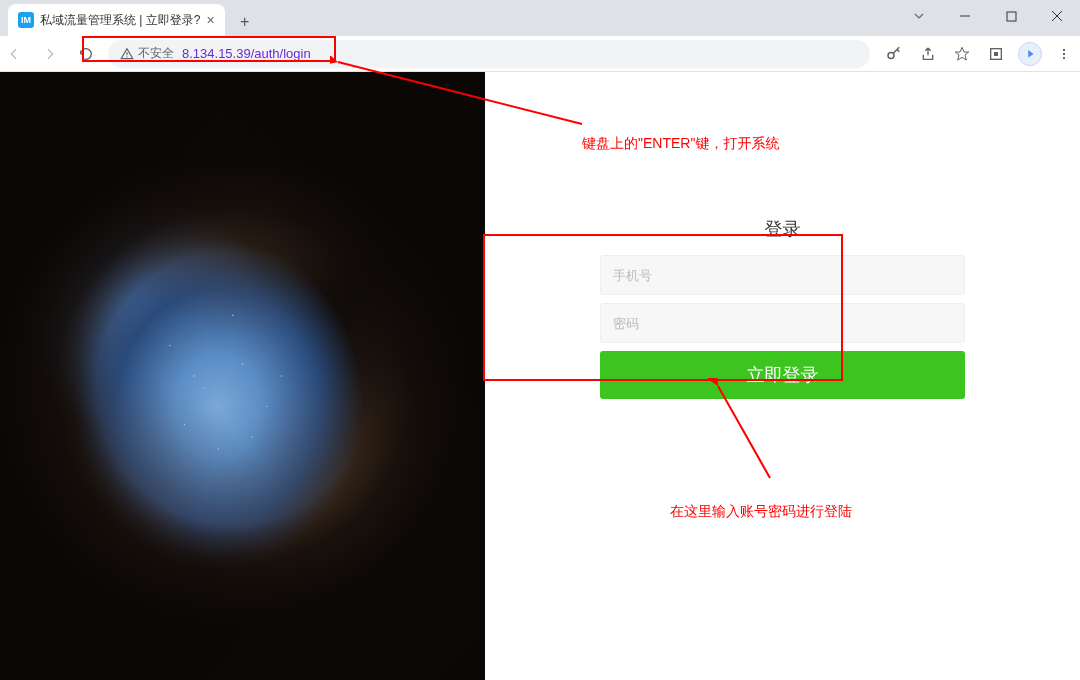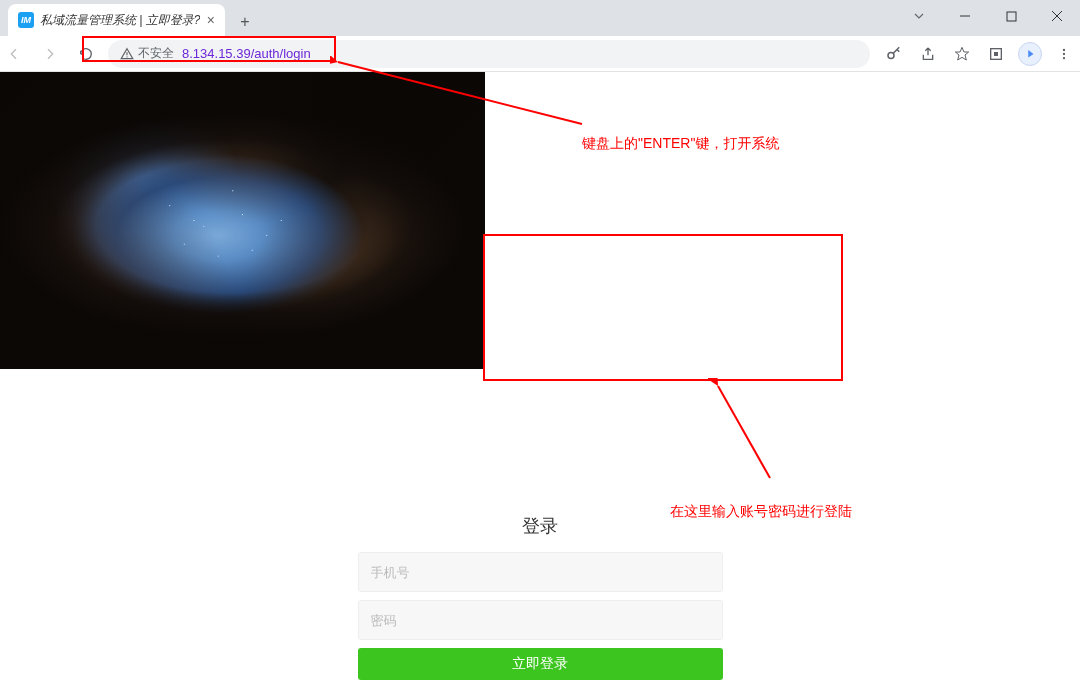--- a/index.html
+++ b/index.html
@@ -26,21 +26,20 @@
       color:#555; font-size:14px;
     }
     .win-btn svg { stroke:#555; }
     .tab-strip {
       height: 36px;
       background: #dee1e6;
       display: flex;
       align-items: flex-end;
       padding-left: 8px;
       position: relative;
-      font-style: italic;
     }
     .tab {
       background:#fff;
       border-radius:8px 8px 0 0;
       height:32px;
       min-width:200px;
       display:flex;
       align-items:center;
       padding:0 10px;
       gap:6px;
@@ -80,21 +79,21 @@
     
     .anno-rect{position:absolute;border:2px solid #ff0000;pointer-events:none;z-index:30;}
     .anno-rect.url{top:36px;left:82px;width:254px;height:26px;}
     .anno-rect.form{top:234px;left:483px;width:360px;height:147px;}
     .anno-text{position:absolute;color:#ff0000;font-size:14px;line-height:1.6;z-index:30;}
     .anno-text.t1{top:110px;left:582px;}
     .anno-text.t2{top:500px;left:670px;}
     
     .arrow-svg{position:absolute;z-index:29;pointer-events:none;}
     
-    .page{position:absolute;top:72px;left:0;right:0;bottom:0;display:flex;flex-direction:column;}
+    .page{position:absolute;top:72px;left:0;right:0;bottom:0;display:flex;}
     .left-panel{
       width:485px;height:100%;
       background:
         radial-gradient(ellipse 60% 55% at 45% 55%, #7aa8d8 0%, #5b8dc5 15%, #2a4a7a 35%, transparent 50%),
         radial-gradient(circle at 30% 40%, #4a6a9a 0%, transparent 25%),
         linear-gradient(135deg, #1a1410 0%, #2a1d15 20%, #1a1410 35%, #0d0a08 50%, #1f1610 65%, #3a2818 80%, #2a1d15 100%);
       position:relative;
       overflow:hidden;
     }
     .left-panel::before{
@@ -119,21 +118,21 @@
         radial-gradient(1px 1px at 40% 50%, #e0efff 0%, transparent 100%),
         radial-gradient(1px 1px at 58% 50%, #cde4ff 0%, transparent 100%);
       background-size:100% 100%;
     }
     .right-panel{flex:1;background:#fff;display:flex;flex-direction:column;align-items:center;}
     .login-box{margin-top:145px;width:365px;}
     .login-title{text-align:center;font-size:18px;color:#333;font-weight:normal;margin-bottom:14px;}
     .login-form{padding:0;}
     .field{width:100%;height:40px;background:#f7f7f7;border:1px solid #eee;border-radius:3px;margin-bottom:8px;padding:0 12px;font-size:13px;color:#333;}
     .field::placeholder{color:#bbb;}
-    .login-btn{width:100%;height:32px;background:#3cc51f;color:#fff;border:none;border-radius:3px;font-size:14px;cursor:pointer;}
+    .login-btn{width:100%;height:48px;background:#3cc51f;color:#fff;border:none;border-radius:3px;font-size:18px;cursor:pointer;}
   </style>
 </head>
 <body>
 
 <div class="window-controls">
   <div class="win-btn">
     <svg width="12" height="12" viewBox="0 0 12 12" fill="none">
         <path d="M2 4 L6 8 L10 4" stroke="#666" stroke-width="1.2"></path>
       </svg>
   </div>

